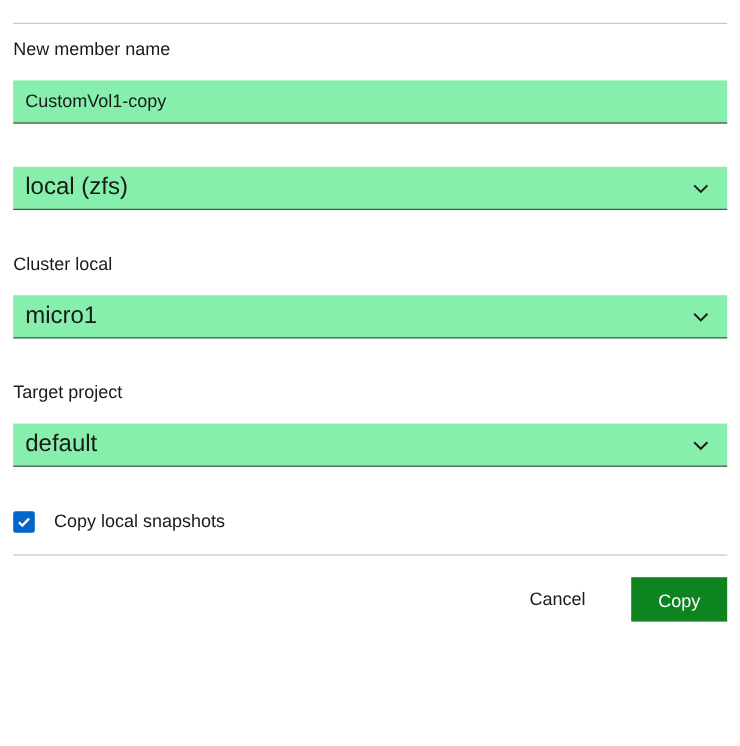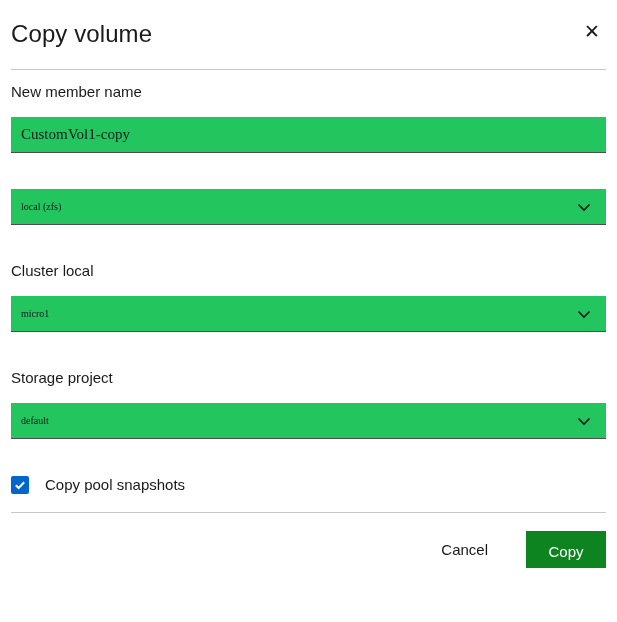--- a/index.html
+++ b/index.html
@@ -55,36 +55,36 @@
   .field-label {
     display: block;
     font-size: 15px;
     color: #1a1a1a;
     line-height: 20px;
     margin-bottom: 15px;
   }
   .text-input, .select-box {
     width: 595px;
     height: 36px;
-    background: #22c55e;
+    background: #86efac;
     border: none;
     border-bottom: 1.5px solid #4d4d4d;
     font-size: 15px;
     color: #1a1a1a;
     padding: 0 10px;
-    font-family: Liberation Serif, serif;
+    font-family: Liberation Sans, sans-serif;
     border-radius: 0;
   }
   .select-box {
     display: flex;
     align-items: center;
     justify-content: space-between;
     cursor: pointer;
   }
-  .select-value { font-size: 10px; color: #1a1a1a; }
+  .select-value { font-size: 20px; color: #1a1a1a; }
   .chevron-icon { display: flex; align-items: center; margin-right: 4px; }
 
   
   .checkbox-row {
     display: flex;
     align-items: center;
     margin-top: 34px;
     cursor: pointer;
     width: fit-content;
   }
@@ -131,24 +131,20 @@
     width: 80px;
     padding: 12px;
     text-align: center;
   }
 </style>
 </head>
 <body>
 
 <div class="modal">
 
-  <div class="modal-header">
-    <h1 class="modal-title">Copy volume</h1>
-    <button class="close-btn">✕</button>
-  </div>
 
   <hr class="divider header-divider">
 
   <div class="form">
 
     <div class="field">
       <label class="field-label">New member name</label>
       <input class="text-input" type="text" value="CustomVol1-copy" style="">
     </div>
 
@@ -169,40 +165,40 @@
         <span class="select-value">micro1</span>
         <span class="chevron-icon">
           <svg width="16" height="16" viewBox="0 0 16 16">
               <path d="M2.5 5.5 L8 11 L13.5 5.5" fill="none" stroke="#1a1a1a" stroke-width="1.6"></path>
             </svg>
         </span>
       </div>
     </div>
 
     <div class="field">
-      <label class="field-label">Storage project</label>
+      <label class="field-label">Target project</label>
       <div class="select-box">
         <span class="select-value">default</span>
         <span class="chevron-icon">
           <svg width="16" height="16" viewBox="0 0 16 16">
               <path d="M2.5 5.5 L8 11 L13.5 5.5" fill="none" stroke="#1a1a1a" stroke-width="1.6"></path>
             </svg>
         </span>
       </div>
     </div>
 
   </div>
 
   <div class="checkbox-row">
     <span class="checkbox-box" style="background: rgb(0, 102, 204);">
       <svg width="12" height="12" viewBox="0 0 12 12">
           <path d="M1.8 6.2 L4.6 9 L10.2 3.2" fill="none" stroke="#ffffff" stroke-width="2"></path>
         </svg>
     </span>
-    <span class="checkbox-label">Copy pool snapshots</span>
+    <span class="checkbox-label">Copy local snapshots</span>
   </div>
 
   <hr class="divider footer-divider">
 
   <div class="modal-footer">
     <button class="btn btn-cancel">Cancel</button>
     <button class="btn btn-copy" style="background: rgb(14, 132, 32);">Copy</button>
   </div>
 
 </div>

